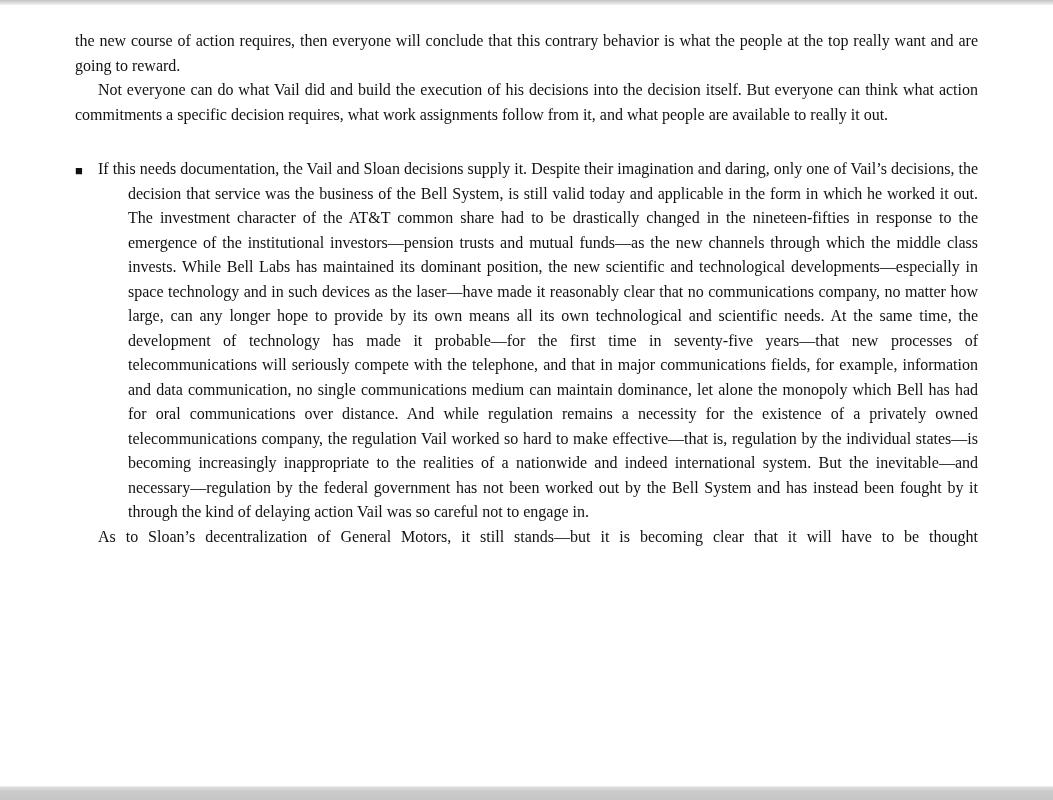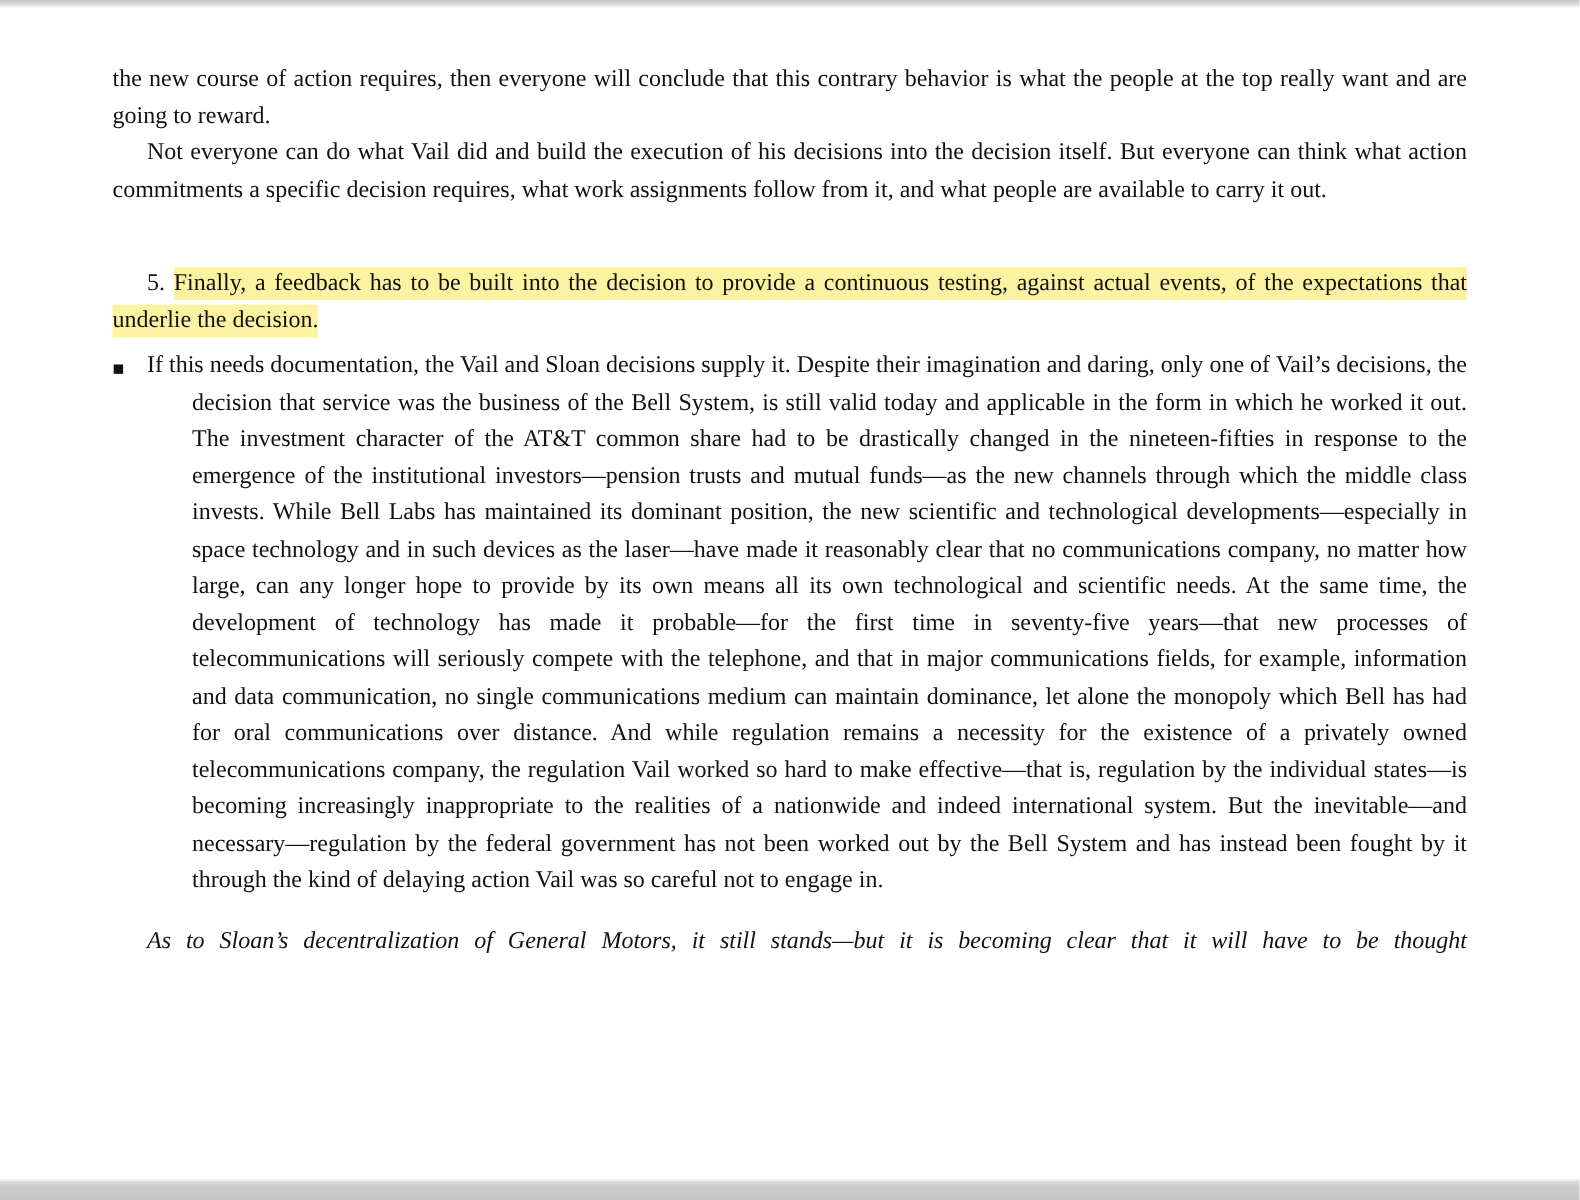--- a/index.html
+++ b/index.html
@@ -15,21 +15,21 @@
     position:absolute;top:0;left:0;width:100%;height:5px;
     background:linear-gradient(180deg,#c3c3c3 0%,#dcdcdc 55%,#f4f4f4 100%);
   }
   .window-bottom-edge{
     position:absolute;bottom:0;left:0;width:100%;height:13px;
     border-top:1px solid #ececec;
     background:linear-gradient(180deg,#dedede 0%,#cbcbcb 35%,#c6c6c6 100%);
   }
   .text-content{
     position:absolute;top:5px;left:0;right:0;
-    padding:36px 75px 0 75px;
+    padding:24px 75px 0 75px;
     font-size:16px;
     line-height:24.5px;
     text-align:justify;
   }
   .para{margin:0;}
   .para.indent{text-indent:23px;}
   .para.continues{text-align-last:justify;}
   .p-numbered{margin-top:38px;text-indent:23px;}
   .text-content > .para:nth-child(4){margin-top:6px;}
   .p-bulleted{
@@ -38,33 +38,32 @@
     padding-left:53px;
     text-indent:-30px;
   }
   .p-bulleted .bullet{
     position:absolute;
     left:0;top:2px;
     font-size:13px;
     line-height:24.5px;
     text-indent:0;
   }
-  .text-content > .para:last-child{margin-top:16px;font-style:italic;}
+  .text-content > .para:last-child{margin-top:0;}
   mark.hl{
     background:var(--hl,#fbf3a1);
     color:inherit;
     padding:2px 0 3px 0;
   }
 </style>
 </head>
 <body style="background: rgb(255, 255, 255); color: rgb(17, 17, 17);">
 
 <div class="window-top-edge"></div>
 
 <div class="text-content">
     <div class="para p-body"><span>the new course of action requires, then everyone will conclude that this contrary behavior is what the people at the top really want and are going to reward.</span></div>
-    <div class="para p-body indent"><span>Not everyone can do what Vail did and build the execution of his decisions into the decision itself. But everyone can think what action commitments a specific decision requires, what work assignments follow from it, and what people are available to carry it out.</span></div>
-    <div class="para p-numbered indent"><span>5. </span><mark class="hl">Finally, a feedback has to be built into the decision to provide a continuous testing, against actual events, of the expectations that underlie the decision.</mark></div>
+    <div class="para p-body indent"><span>Not everyone can do what Vail did and build the execution of his decisions into the decision itself. But everyone can think what action commitments a specific decision requires, what work assignments follow from it, and what people are available to really it out.</span></div>
     <div class="para p-bulleted"><span class="bullet">■</span><span>If this needs documentation, the Vail and Sloan decisions supply it. Despite their imagination and daring, only one of Vail’s decisions, the decision that service was the business of the Bell System, is still valid today and applicable in the form in which he worked it out. The investment character of the AT&amp;T common share had to be drastically changed in the nineteen-fifties in response to the emergence of the institutional investors—pension trusts and mutual funds—as the new channels through which the middle class invests. While Bell Labs has maintained its dominant position, the new scientific and technological developments—especially in space technology and in such devices as the laser—have made it reasonably clear that no communications company, no matter how large, can any longer hope to provide by its own means all its own technological and scientific needs. At the same time, the development of technology has made it probable—for the first time in seventy-five years—that new processes of telecommunications will seriously compete with the telephone, and that in major communications fields, for example, information and data communication, no single communications medium can maintain dominance, let alone the monopoly which Bell has had for oral communications over distance. And while regulation remains a necessity for the existence of a privately owned telecommunications company, the regulation Vail worked so hard to make effective—that is, regulation by the individual states—is becoming increasingly inappropriate to the realities of a nationwide and indeed international system. But the inevitable—and necessary—regulation by the federal government has not been worked out by the Bell System and has instead been fought by it through the kind of delaying action Vail was so careful not to engage in.</span></div>
     <div class="para p-body indent continues"><span>As to Sloan’s decentralization of General Motors, it still stands—but it is becoming clear that it will have to be thought</span></div>
   </div>
 
 <div class="window-bottom-edge"></div>
 
 </body></html>

